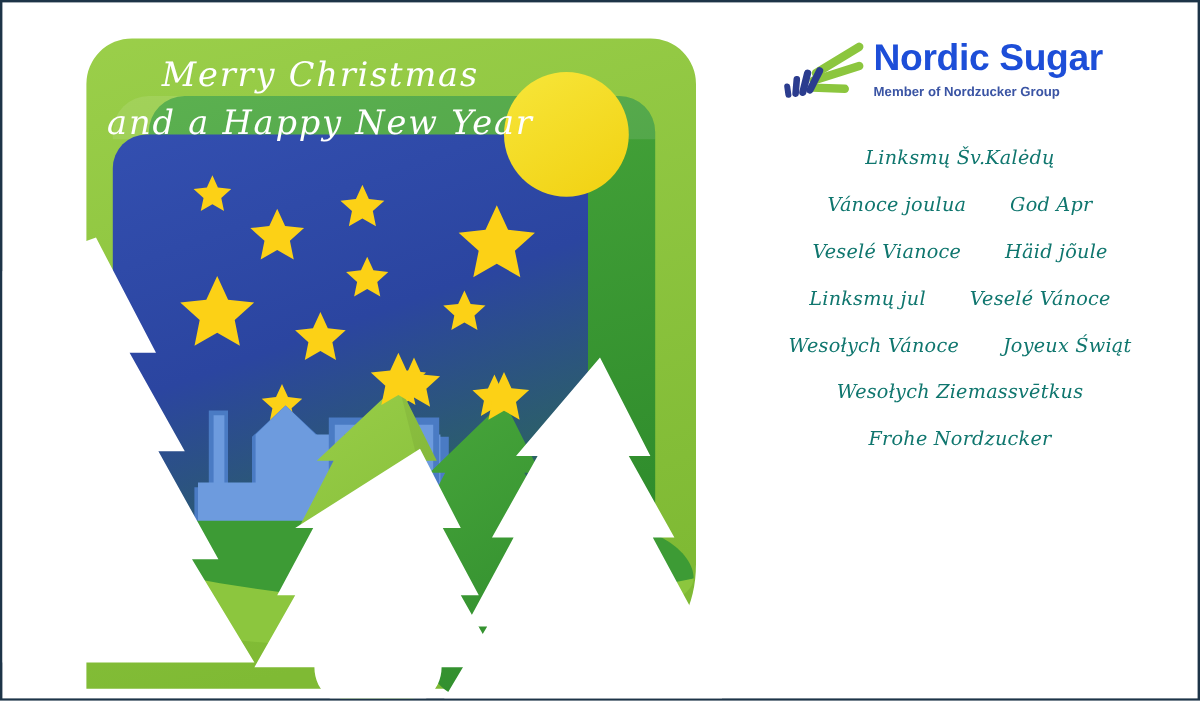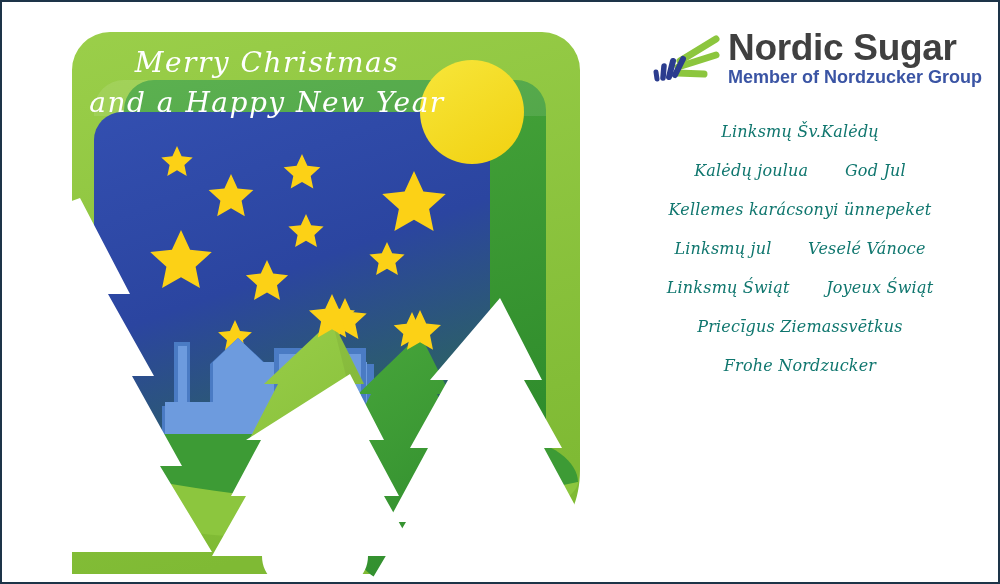--- a/index.html
+++ b/index.html
@@ -58,30 +58,30 @@
     height: 58px;
   }
   .logo-text {
     position: absolute;
     left: 78px;
     top: 0;
     width: 260px;
   }
   .logo-title {
     font-family: "Liberation Sans", sans-serif;
-    font-size: 37px;
+    font-size: 31px;
     font-weight: bold;
     letter-spacing: -0.3px;
-    color: #404040;
+    color: #1d4ed8;
     line-height: 36px;
     white-space: nowrap;
   }
   .logo-sub {
     font-family: "Liberation Sans", sans-serif;
-    font-size: 18px;
+    font-size: 11px;
     font-weight: bold;
     color: #3a54a4;
     line-height: 20px;
     margin-top: 1px;
     white-space: nowrap;
   }
 
   
   .greetings {
     position: absolute;
@@ -288,39 +288,43 @@
       <div class="logo-text">
         <div class="logo-title">Nordic Sugar</div>
         <div class="logo-sub">Member of Nordzucker Group</div>
       </div>
     </div>
 
     <div class="greetings">
       <div class="greet-line">Linksmų Šv.Kalėdų</div>
 
       <div class="greet-line two-col">
-        <span>Kalėdų joulua</span>
+        <span>Vánoce joulua</span>
         <span class="gap"></span>
-        <span>God Jul</span>
-      </div>
-
-
-      <div class="greet-line">Kellemes karácsonyi ünnepeket</div>
+        <span>God Apr</span>
+      </div>
+
+      <div class="greet-line two-col">
+        <span>Veselé Vianoce</span>
+        <span class="gap"></span>
+        <span>Häid jõule</span>
+      </div>
+
 
       <div class="greet-line two-col">
         <span>Linksmų jul</span>
         <span class="gap"></span>
         <span>Veselé Vánoce</span>
       </div>
 
       <div class="greet-line two-col">
-        <span>Linksmų Świąt</span>
+        <span>Wesołych Vánoce</span>
         <span class="gap"></span>
         <span>Joyeux Świąt</span>
       </div>
 
-      <div class="greet-line">Priecīgus Ziemassvētkus</div>
+      <div class="greet-line">Wesołych Ziemassvētkus</div>
 
       <div class="greet-line">Frohe Nordzucker</div>
     </div>
 
   </div>
 </div>
 
 </body></html>

